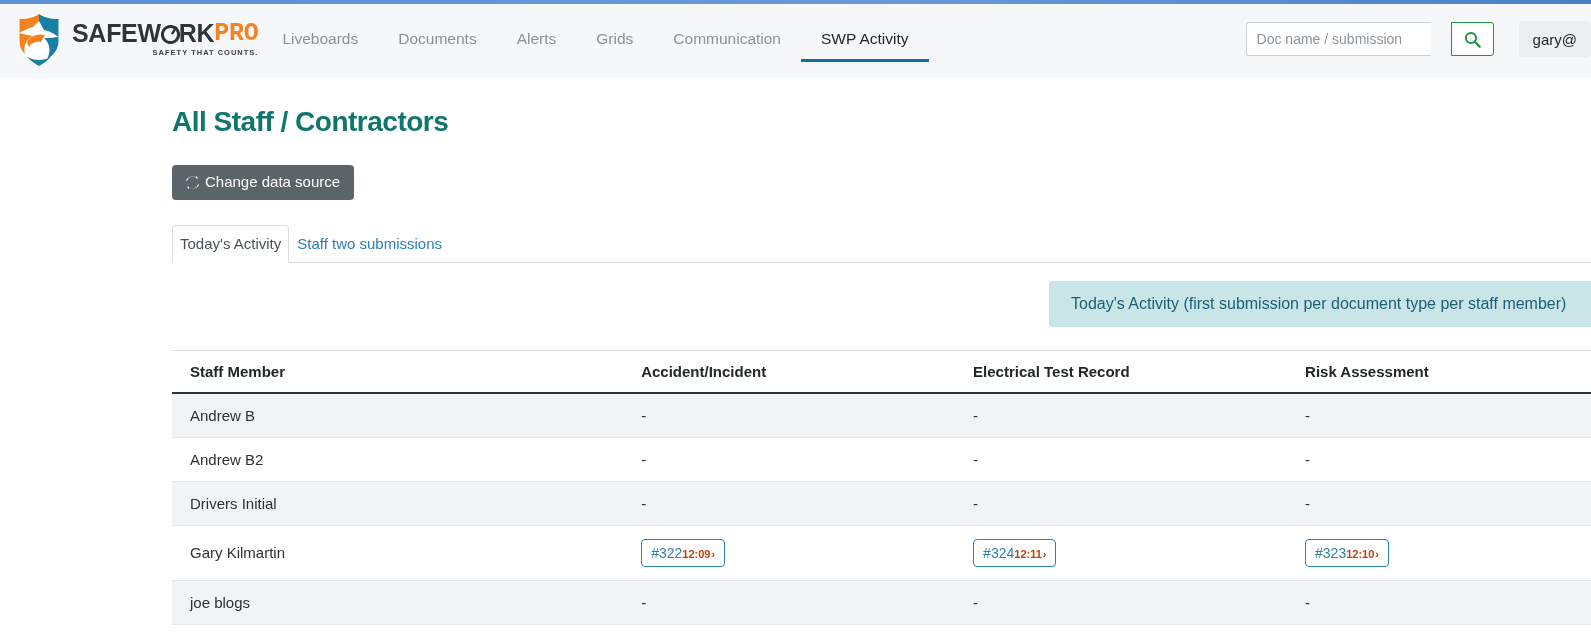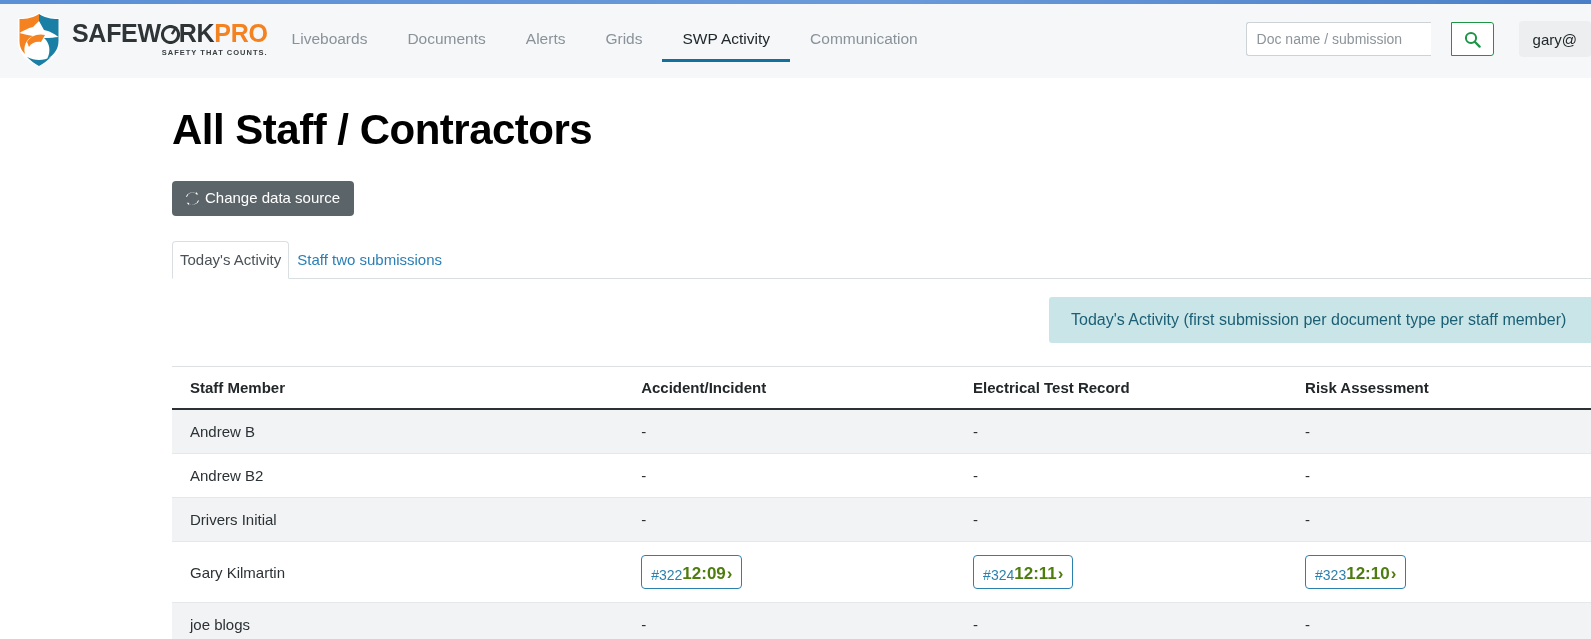--- a/index.html
+++ b/index.html
@@ -49,21 +49,21 @@
   }
   .brand-word-top {
     font-size: 25px;
     font-weight: 700;
     letter-spacing: -0.3px;
     color: #2f3437;
     white-space: nowrap;
     display: flex;
     align-items: center;
   }
-  .brand-word-top .pro { color: #f58220; }
+  .brand-word-top .pro { color: #f58220; font-family: Liberation Mono, monospace; }
   .brand-word-top .oslot {
     position: relative;
     display: inline-block;
     width: 0.72em;
   }
   .brand-sub {
     margin-top: 3px;
     font-size: 7.5px;
     letter-spacing: 1.0px;
     font-weight: 700;
@@ -160,23 +160,23 @@
 
   
   .page {
     position: relative;
     background: #ffffff;
     padding-left: 172px;
     padding-right: 0;
   }
 
   .page-title {
-    font-size: 42px;
+    font-size: 28px;
     font-weight: 700;
-    color: #000000;
+    color: #0f766e;
     letter-spacing: -0.5px;
     margin: 0;
     padding-top: 28px;
     line-height: 1.15;
   }
 
   .btn-change-source {
     margin-top: 27px;
     display: inline-flex;
     align-items: center;
@@ -286,23 +286,23 @@
     background: #ffffff;
     line-height: 1.15;
     cursor: pointer;
     min-width: 48px;
   }
   .sub-badge .sb-id {
     font-size: 14px;
     color: #2b81ad;
   }
   .sub-badge .sb-time {
-    font-size: 17px;
+    font-size: 11px;
     font-weight: 700;
-    color: #4d7c0f;
+    color: #c2410c;
     margin-top: 3px;
     white-space: nowrap;
   }
   .sub-badge .sb-time .chev { font-weight: 700; margin-left: 1px; }
 </style>
 </head>
 <body>
 
 <div class="progress-bar"></div>
 
@@ -332,22 +332,22 @@
       </span>
       <span class="brand-sub">SAFETY THAT COUNTS.</span>
     </span>
   </a>
 
   <nav class="main-nav">
     <a class="nav-item" href="#">Liveboards</a>
     <a class="nav-item" href="#">Documents</a>
     <a class="nav-item" href="#">Alerts</a>
     <a class="nav-item" href="#">Grids</a>
+    <a class="nav-item" href="#">Communication</a>
     <a class="nav-item active" href="#">SWP Activity</a>
-    <a class="nav-item" href="#">Communication</a>
   </nav>
 
   <div class="header-right">
     <div class="search-group">
       <input class="search-input" type="text" placeholder="Doc name / submission" style="">
       <button class="search-btn">
         <span>
           <svg width="17" height="17" viewBox="0 0 17 17">
             <circle cx="7" cy="7" r="5.1" fill="none" stroke="#1e9447" stroke-width="2"></circle>
             <line x1="10.8" y1="10.8" x2="15.6" y2="15.6" stroke="#1e9447" stroke-width="2.3" stroke-linecap="round"></line>

